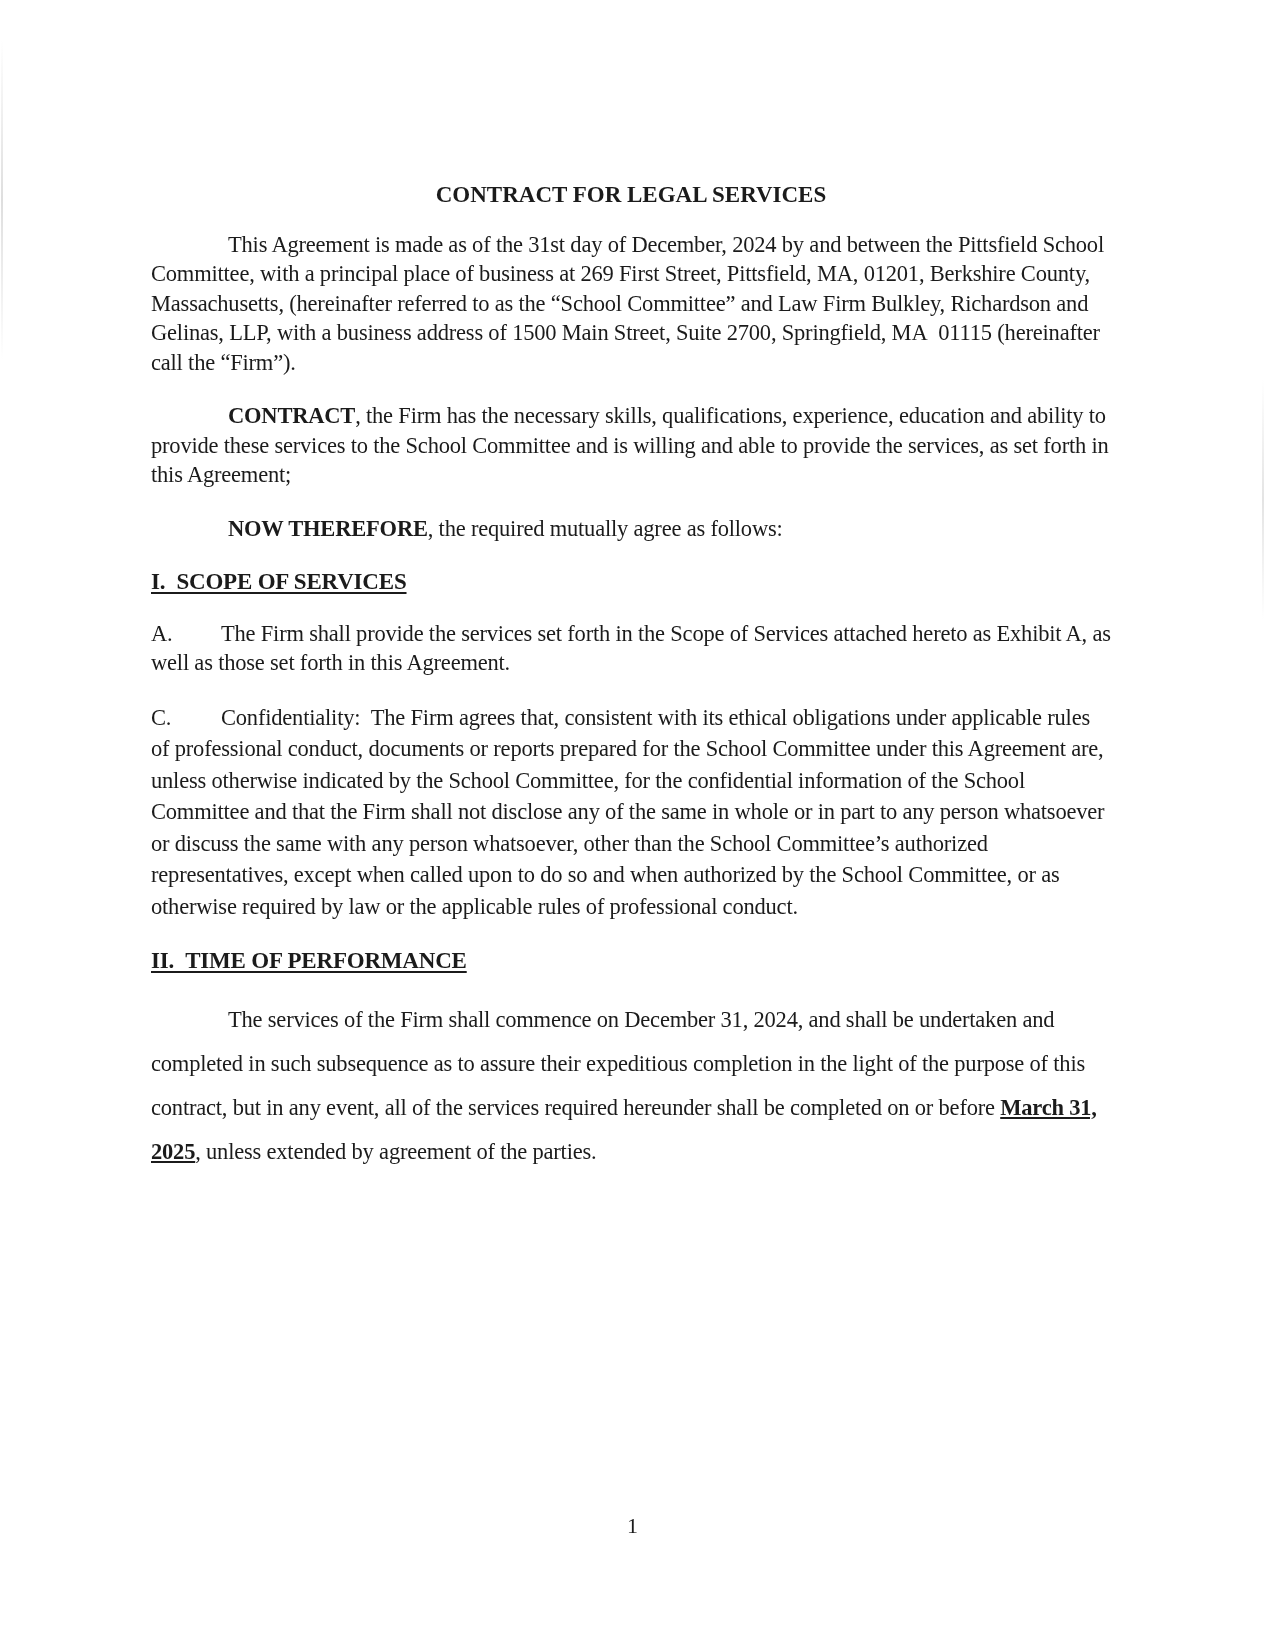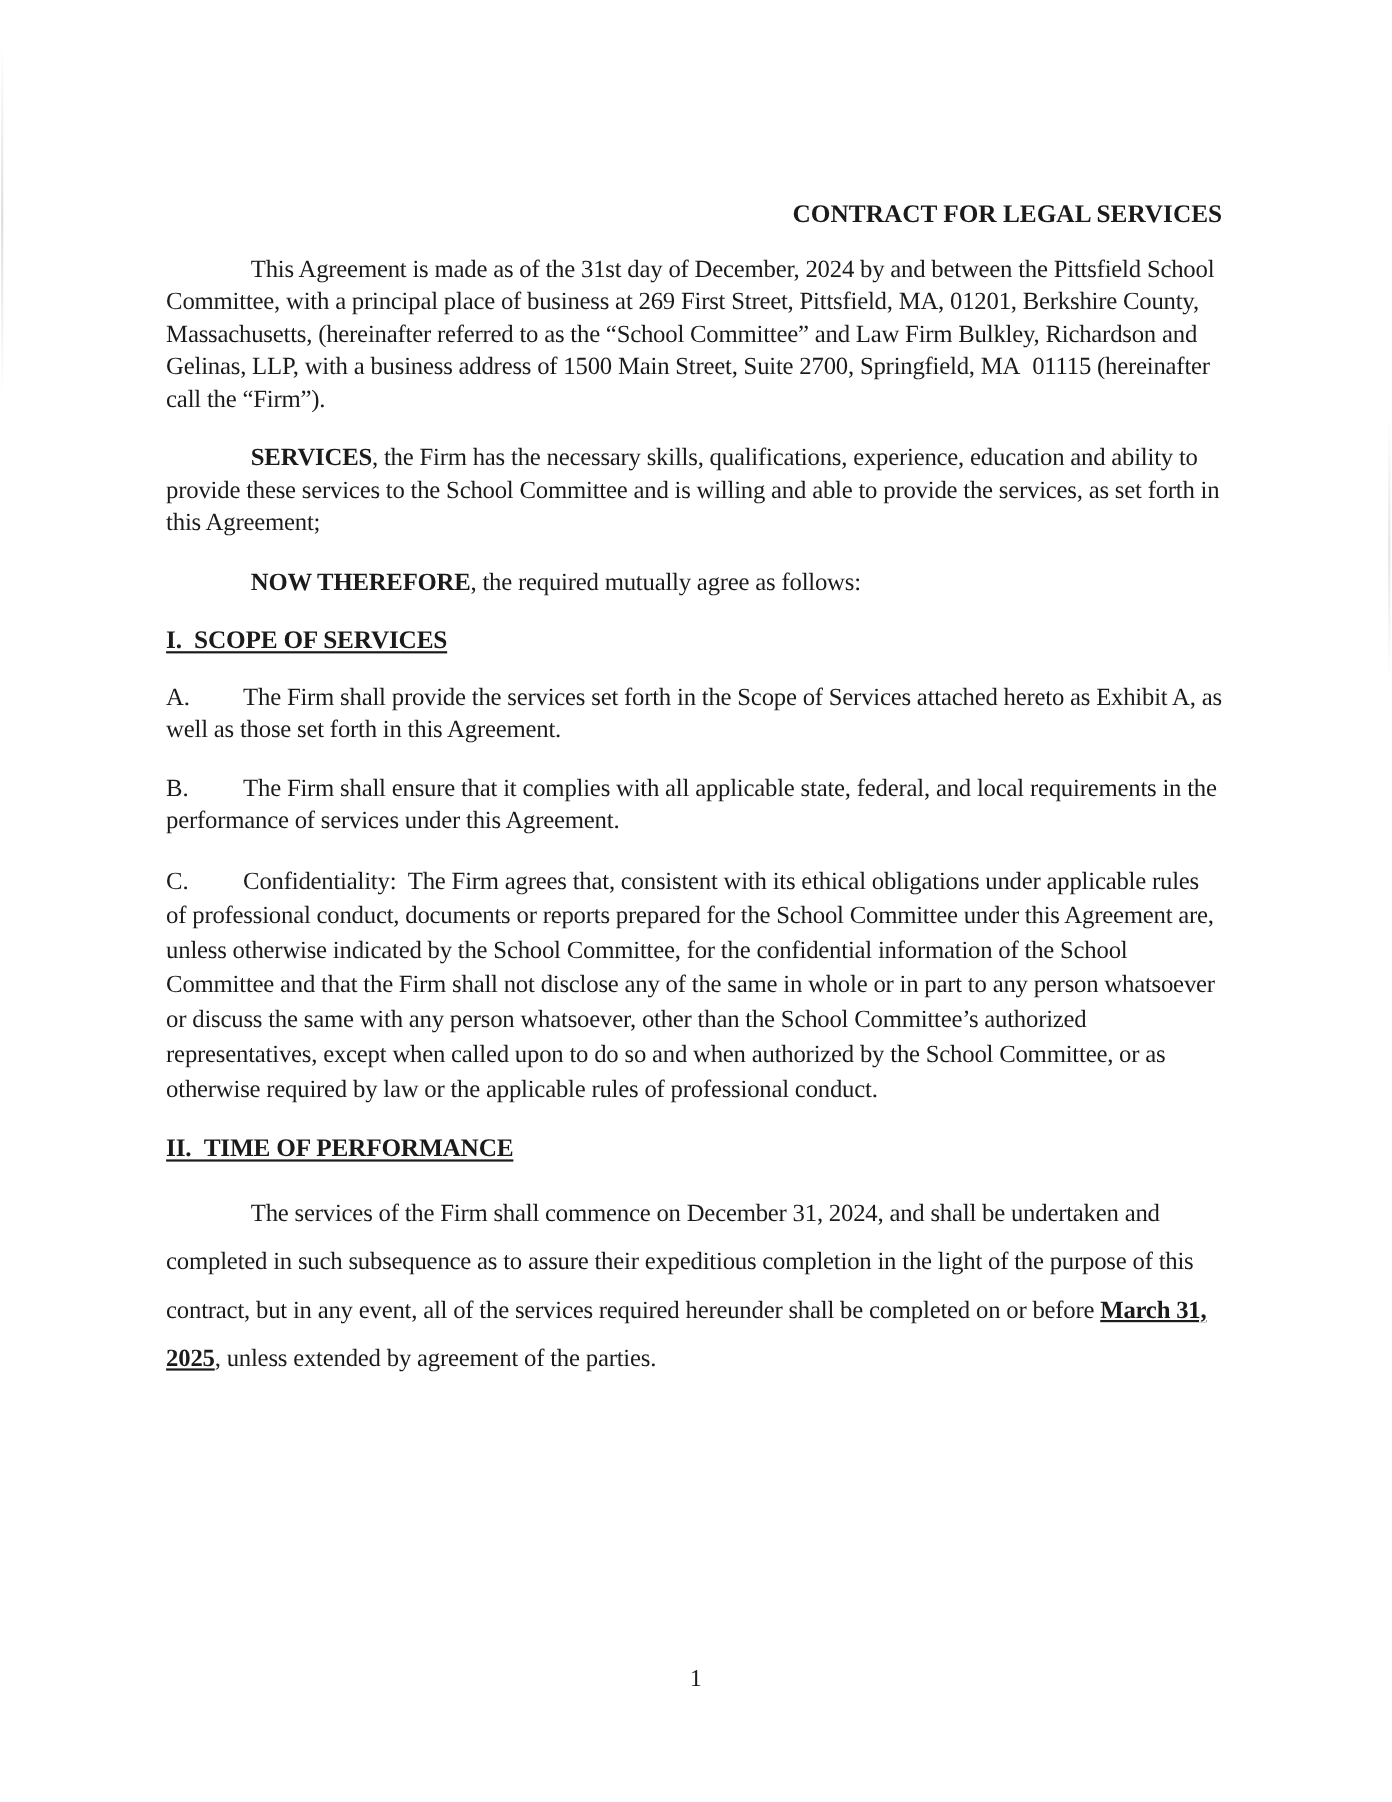--- a/index.html
+++ b/index.html
@@ -34,21 +34,21 @@
   .page {
     position: absolute;
     left: 151px;
     top: 180px;
     width: 960px;
     font-size: 22.5px;
     line-height: 29.5px;
     letter-spacing: -0.2px;
   }
   .title {
-    text-align: right;
+    text-align: center;
     font-weight: bold;
     font-size: 23px;
     margin: 0 0 20px 0;
     letter-spacing: 0px;
   }
   p {
     margin: 0;
   }
   .indent {
     text-indent: 77px;
@@ -96,29 +96,28 @@
 <div class="scan-edge-left"></div>
 <div class="scan-edge-right"></div>
 
 <div class="page">
 
   <h1 class="title">CONTRACT FOR LEGAL SERVICES</h1>
 
   <p class="para indent">This Agreement is made as of the 31st day of December, 2024 by and between the Pittsfield School Committee, with a principal place of business at 269 First Street, Pittsfield, MA, 01201, Berkshire County, Massachusetts, (hereinafter referred to as the “School Committee” and Law Firm Bulkley, Richardson and Gelinas, LLP, with a business address of 1500 Main Street, Suite 2700, Springfield, MA&nbsp; 01115 (hereinafter call the “Firm”).</p>
 
 
-  <p class="para indent"><span class="b">SERVICES</span><span>, the Firm has the necessary skills, qualifications, experience, education and ability to provide these services to the School Committee and is willing and able to provide the services, as set forth in this Agreement;</span></p>
+  <p class="para indent"><span class="b">CONTRACT</span><span>, the Firm has the necessary skills, qualifications, experience, education and ability to provide these services to the School Committee and is willing and able to provide the services, as set forth in this Agreement;</span></p>
 
   <p class="para indent"><span class="b">NOW THEREFORE</span><span>, the required mutually agree as follows:</span></p>
 
   <h2 class="heading">I.&nbsp;&nbsp;SCOPE OF SERVICES</h2>
 
   <p class="para"><span class="letter">A.</span><span>The Firm shall provide the services set forth in the Scope of Services attached hereto as Exhibit A, as well as those set forth in this Agreement.</span></p>
 
-  <p class="para"><span class="letter">B.</span><span>The Firm shall ensure that it complies with all applicable state, federal, and local requirements in the performance of services under this Agreement.</span></p>
 
   <p class="para" style="line-height:31.5px;"><span class="letter">C.</span><span>Confidentiality:&nbsp; The Firm agrees that, consistent with its ethical obligations under applicable rules of professional conduct, documents or reports prepared for the School Committee under this Agreement are, unless otherwise indicated by the School Committee, for the confidential information of the School Committee and that the Firm shall not disclose any of the same in whole or in part to any person whatsoever or discuss the same with any person whatsoever, other than the School Committee’s authorized representatives, except when called upon to do so and when authorized by the School Committee, or as otherwise required by law or the applicable rules of professional conduct.</span></p>
 
   <h2 class="heading" style="margin-top:10px;">II.&nbsp;&nbsp;TIME OF PERFORMANCE</h2>
 
   <p class="indent section-2"><span>The services of the Firm shall commence on December 31, 2024, and shall be undertaken and completed in such subsequence as to assure their expeditious completion in the light of the purpose of this contract, but in any event, all of the services required hereunder shall be completed on or before </span><span class="u-bold">March 31, 2025</span><span>, unless extended by agreement of the parties.</span></p>
 
 </div>
 
 <div class="page-number">1</div>

